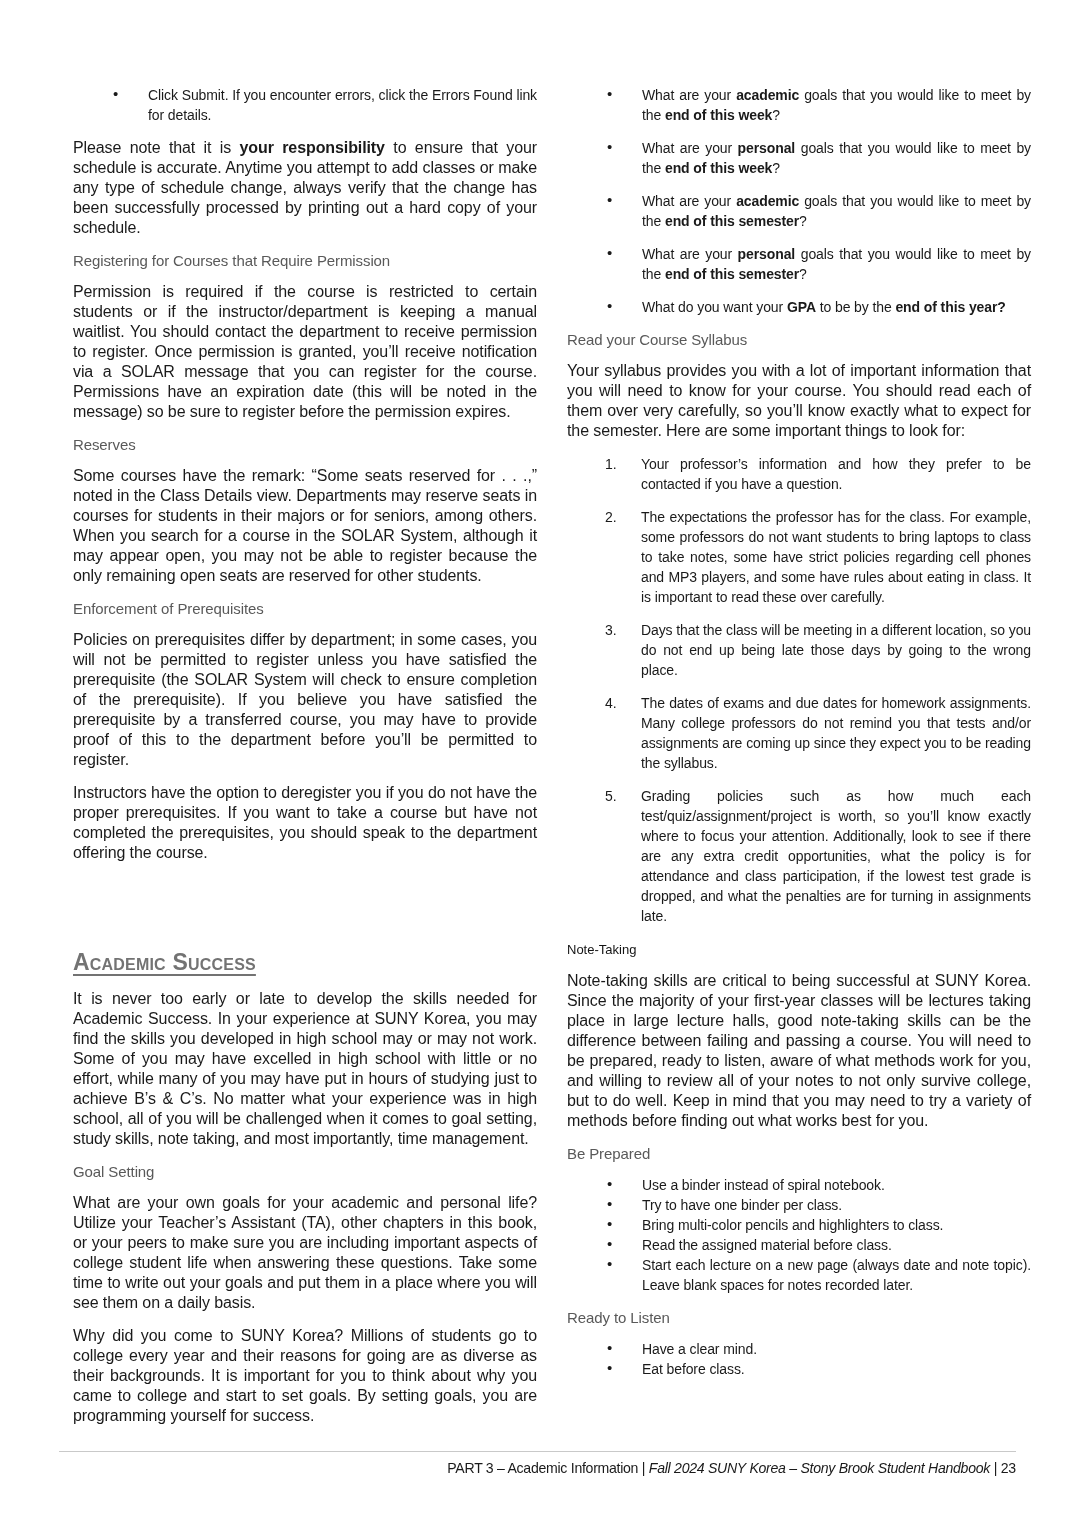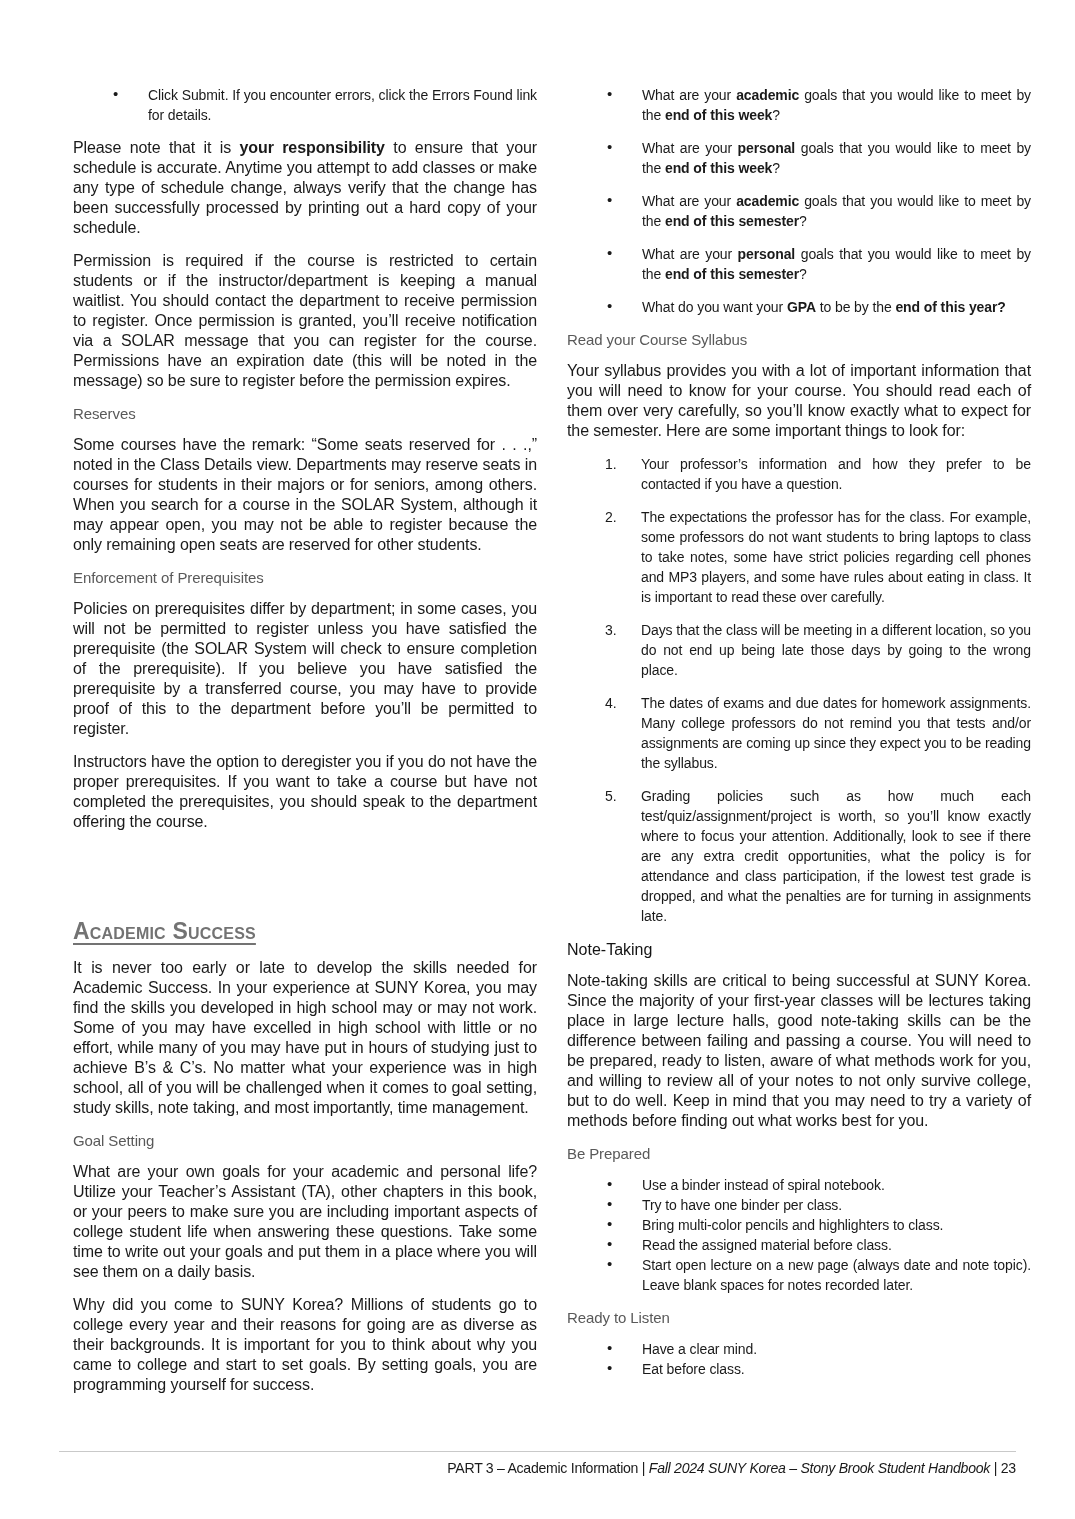--- a/index.html
+++ b/index.html
@@ -12,21 +12,21 @@
 
   p.body {
     margin:0 0 13px 0; font-size:16px; line-height:20px;
     text-align:justify; letter-spacing:-0.1px;
   }
   .h3 {
     margin:8px 0 12px 0; font-size:15px; line-height:19px;
     color:#595959; font-weight:400; letter-spacing:-0.1px;
   }
   .h2 {
-    margin:10px 0 10px 0; font-size:16px; line-height:22px;
+    margin:10px 0 10px 0; font-size:13px; line-height:22px;
     color:#141414; font-weight:400;
   }
   .h1 {
     margin:86px 0 14px 0; font-size:23px; line-height:26px; font-weight:700;
     font-variant:small-caps; color:#737373;
     text-decoration:underline; text-decoration-thickness:2px; text-underline-offset:4px;
     letter-spacing:0.2px;
   }
   b { font-weight:700; }
 
@@ -59,20 +59,21 @@
   <div class="content">
 
     <div class="col">
 
       <div class="bullet">
         <span>Click Submit. If you encounter errors, click the Errors Found link for details.</span>
       </div>
 
       <p class="body"><span>Please note that it is </span><b>your responsibility</b><span> to ensure that your schedule is accurate. Anytime you attempt to add classes or make any type of schedule change, always verify that the change has been successfully processed by printing out a hard copy of your schedule.</span></p>
 
+      <div class="h3">Registering for Courses that Require Permission</div>
 
       <p class="body">Permission is required if the course is restricted to certain students or if the instructor/department is keeping a manual waitlist. You should contact the department to receive permission to register. Once permission is granted, you’ll receive notification via a SOLAR message that you can register for the course. Permissions have an expiration date (this will be noted in the message) so be sure to register before the permission expires.</p>
 
       <div class="h3">Reserves</div>
 
       <p class="body">Some courses have the remark: “Some seats reserved for . . .,” noted in the Class Details view. Departments may reserve seats in courses for students in their majors or for seniors, among others. When you search for a course in the SOLAR System, although it may appear open, you may not be able to register because the only remaining open seats are reserved for other students.</p>
 
       <div class="h3">Enforcement of Prerequisites</div>
 
       <p class="body">Policies on prerequisites differ by department; in some cases, you will not be permitted to register unless you have satisfied the prerequisite (the SOLAR System will check to ensure completion of the prerequisite). If you believe you have satisfied the prerequisite by a transferred course, you may have to provide proof of this to the department before you’ll be permitted to register.</p>
@@ -117,21 +118,21 @@
 
       <p class="body">Note-taking skills are critical to being successful at SUNY Korea. Since the majority of your first-year classes will be lectures taking place in large lecture halls, good note-taking skills can be the difference between failing and passing a course. You will need to be prepared, ready to listen, aware of what methods work for you, and willing to review all of your notes to not only survive college, but to do well. Keep in mind that you may need to try a variety of methods before finding out what works best for you.</p>
 
       <div class="h3">Be Prepared</div>
 
       <div class="blist-tight">
         <div class="bullet tight">Use a binder instead of spiral notebook.</div>
         <div class="bullet tight">Try to have one binder per class.</div>
         <div class="bullet tight">Bring multi-color pencils and highlighters to class.</div>
         <div class="bullet tight">Read the assigned material before class.</div>
-        <div class="bullet tight">Start open lecture on a new page (always date and note topic). Leave blank spaces for notes recorded later.</div>
+        <div class="bullet tight">Start each lecture on a new page (always date and note topic). Leave blank spaces for notes recorded later.</div>
       </div>
 
       <div class="h3">Ready to Listen</div>
 
       <div class="blist-tight">
         <div class="bullet tight">Have a clear mind.</div>
         <div class="bullet tight">Eat before class.</div>
       </div>
 
     </div>

